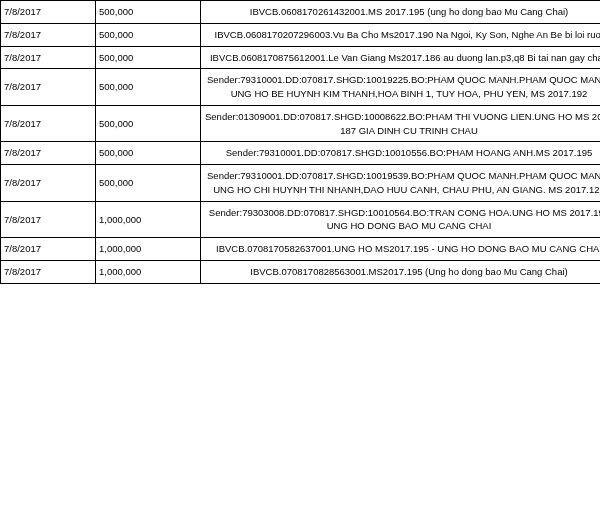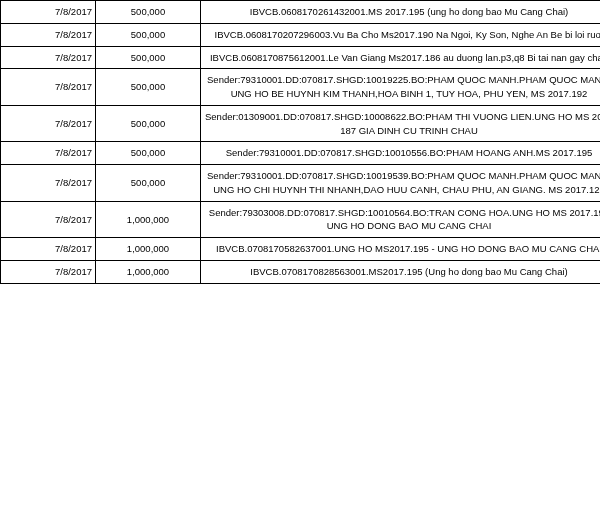--- a/index.html
+++ b/index.html
@@ -29,26 +29,25 @@
   table.txn-table td {
     border: 1px solid #000000;
     font-size: 9.5px;
     line-height: 1.45;
     padding: 4px 3px;
     vertical-align: middle;
     word-wrap: break-word;
   }
   td.col-date {
     width: 88px;
-    text-align: right;
+    text-align: left;
     margin-top: 44px;
   }
   td.col-amount {
     width: 98px;
-    text-align: center;
   }
   td.col-desc {
     width: 410px;
     text-align: center;
   }
   
   table.txn-table tr:first-child td {
     border-top: 1px solid #000000;
   }
 </style>

